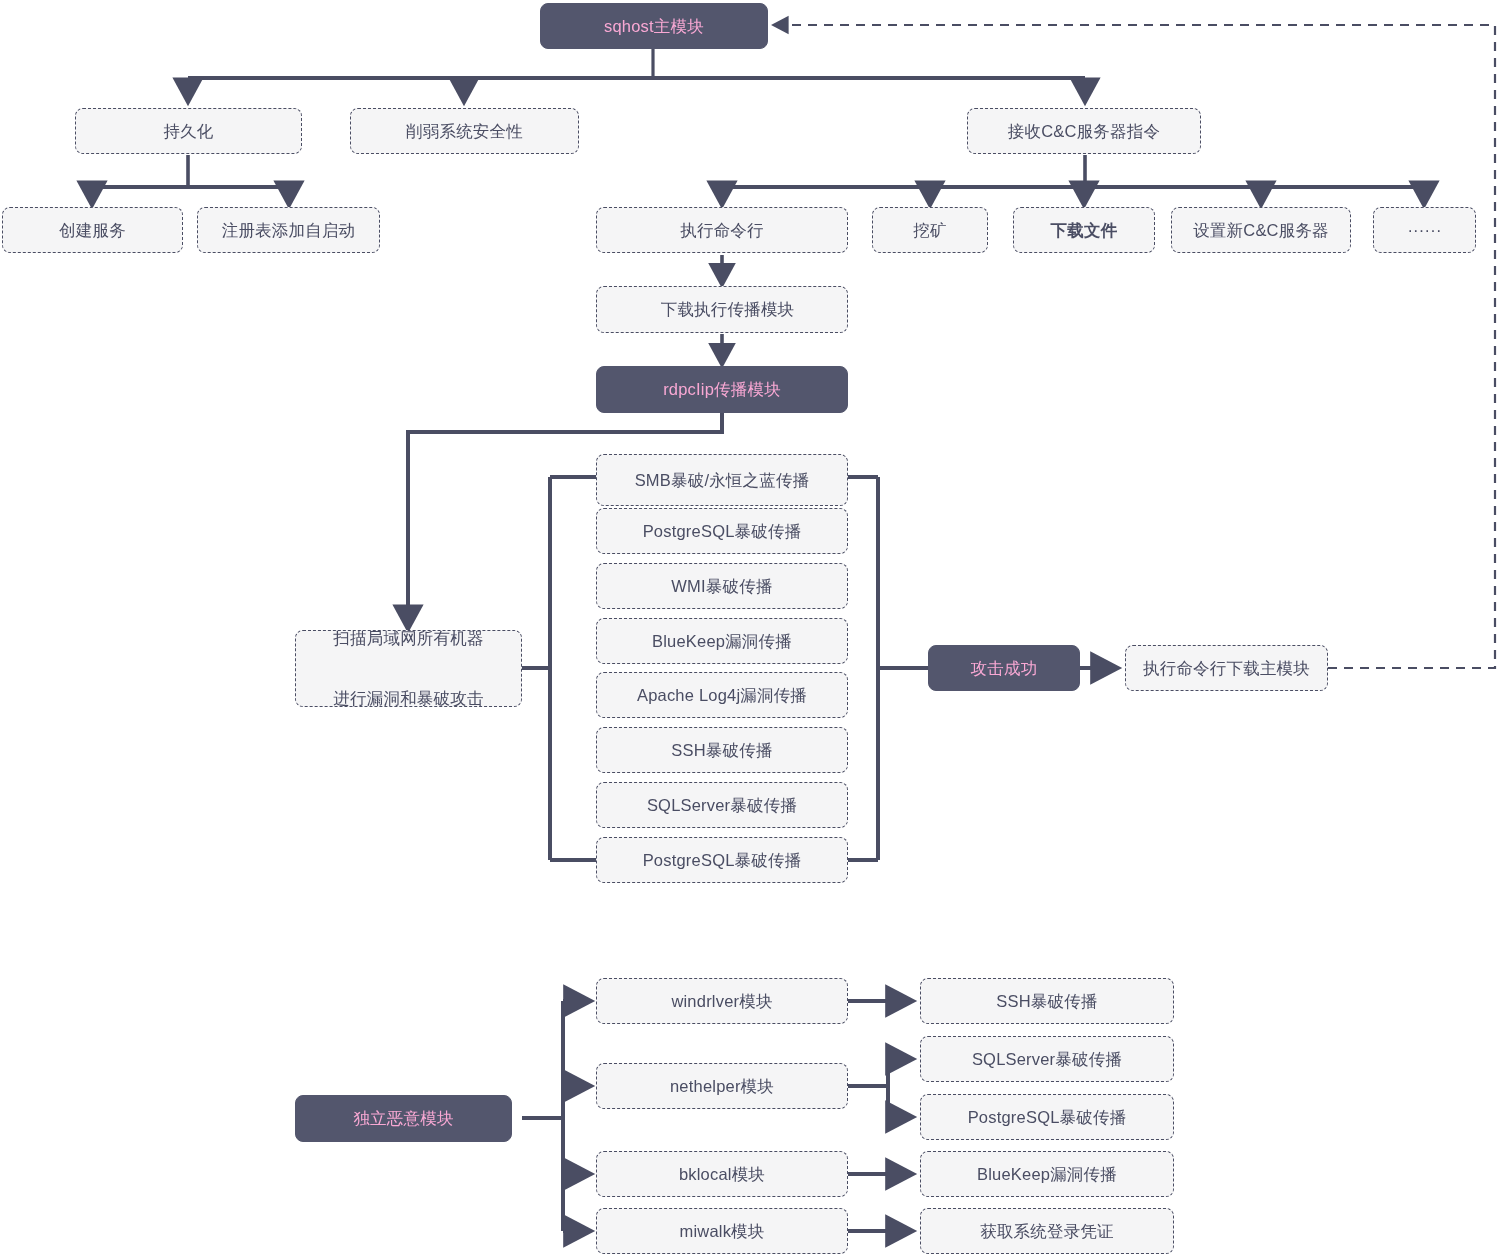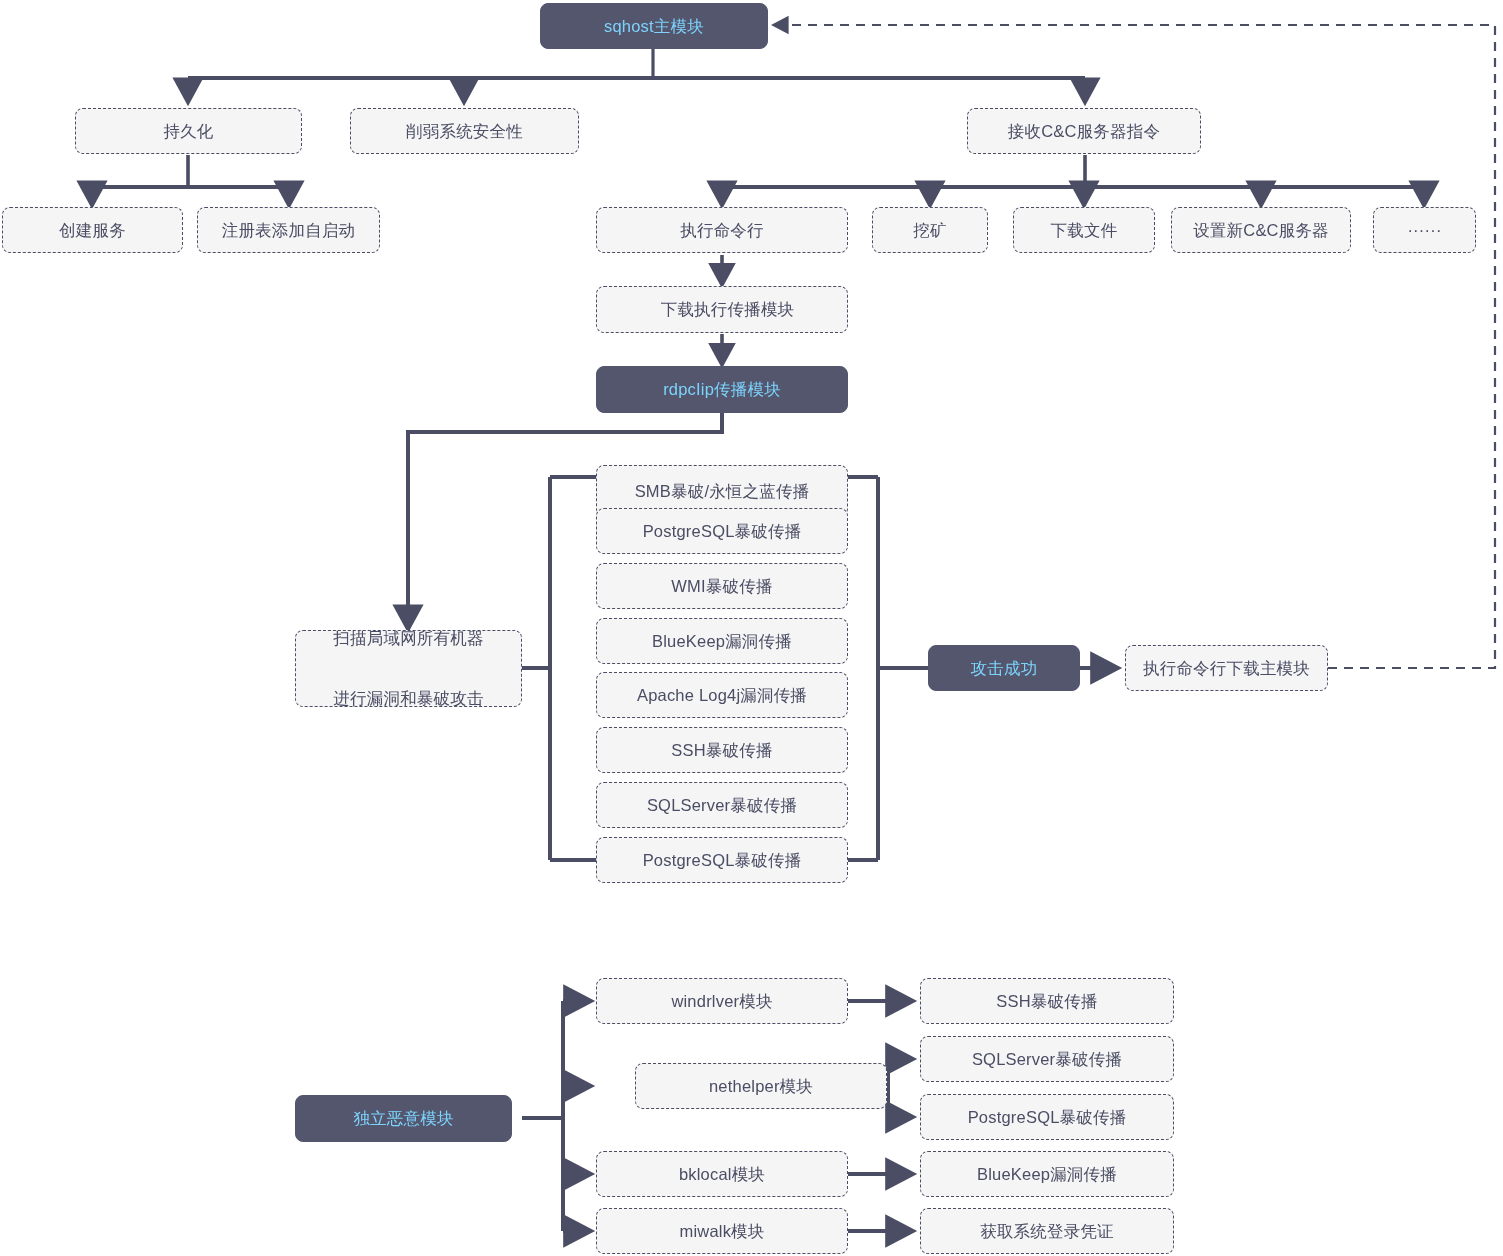--- a/index.html
+++ b/index.html
@@ -36,21 +36,21 @@
     padding:2px 6px;
   }
   .node.light{
     background:#f5f5f6;
     border:1.6px dashed #4a4d63;
     color:#4a4d63;
   }
   .node.dark{
     background:#53566d;
     border:1.6px solid #53566d;
-    color:#7dd3fc;
+    color:#f9a8d4;
     text-align:center;
   }
   .node.multiline{line-height:1.45;gap:36px;}
   .node span{display:block;}
 </style>
 </head>
 <body>
 
 <div id="canvas">
 
@@ -150,21 +150,21 @@
   </div>
 
   <div class="node light" style="left:596px;top:207px;width:252px;height:46px;">
     <span>执行命令行</span>
   </div>
 
   <div class="node light" style="left:872px;top:207px;width:116px;height:46px;">
     <span>挖矿</span>
   </div>
 
-  <div class="node light" style="left:1013px;top:207px;width:142px;height:46px;">
+  <div class="node light" style="left:1013px;top:207px;width:142px;height:46px;font-weight:bold;">
     <span>下载文件</span>
   </div>
 
   <div class="node light" style="left:1171px;top:207px;width:180px;height:46px;justify-content:center;">
     <span>设置新C&amp;C服务器</span>
   </div>
 
   <div class="node light" style="left:1373px;top:207px;width:103px;height:46px;">
     <span>······</span>
   </div>
@@ -175,21 +175,21 @@
 
   <div class="node dark" style="left:596px;top:366px;width:252px;height:47px;">
     <span>rdpcIip传播模块</span>
   </div>
 
   <div class="node light multiline" style="left:295px;top:630px;width:227px;height:77px;flex-direction:column;">
     <span>扫描局域网所有机器</span>
     <span>进行漏洞和暴破攻击</span>
   </div>
 
-  <div class="node light" style="left:596px;top:465px;width:252px;height:52px;">
+  <div class="node light" style="left:596px;top:454px;width:252px;height:52px;">
     <span>SMB暴破/永恒之蓝传播</span>
   </div>
   <div class="node light" style="left:596px;top:508px;width:252px;height:46px;">
     <span>PostgreSQL暴破传播</span>
   </div>
   <div class="node light" style="left:596px;top:563px;width:252px;height:46px;">
     <span>WMI暴破传播</span>
   </div>
   <div class="node light" style="left:596px;top:618px;width:252px;height:46px;">
     <span>BlueKeep漏洞传播</span>
@@ -215,21 +215,21 @@
     <span>执行命令行下载主模块</span>
   </div>
 
   <div class="node dark" style="left:295px;top:1095px;width:217px;height:47px;">
     <span>独立恶意模块</span>
   </div>
 
   <div class="node light" style="left:596px;top:978px;width:252px;height:46px;">
     <span>windrlver模块</span>
   </div>
-  <div class="node light" style="left:596px;top:1063px;width:252px;height:46px;margin-left:39px;">
+  <div class="node light" style="left:596px;top:1063px;width:252px;height:46px;">
     <span>nethelper模块</span>
   </div>
   <div class="node light" style="left:596px;top:1151px;width:252px;height:46px;">
     <span>bklocal模块</span>
   </div>
   <div class="node light" style="left:596px;top:1208px;width:252px;height:46px;">
     <span>miwalk模块</span>
   </div>
 
   <div class="node light" style="left:920px;top:978px;width:254px;height:46px;">

